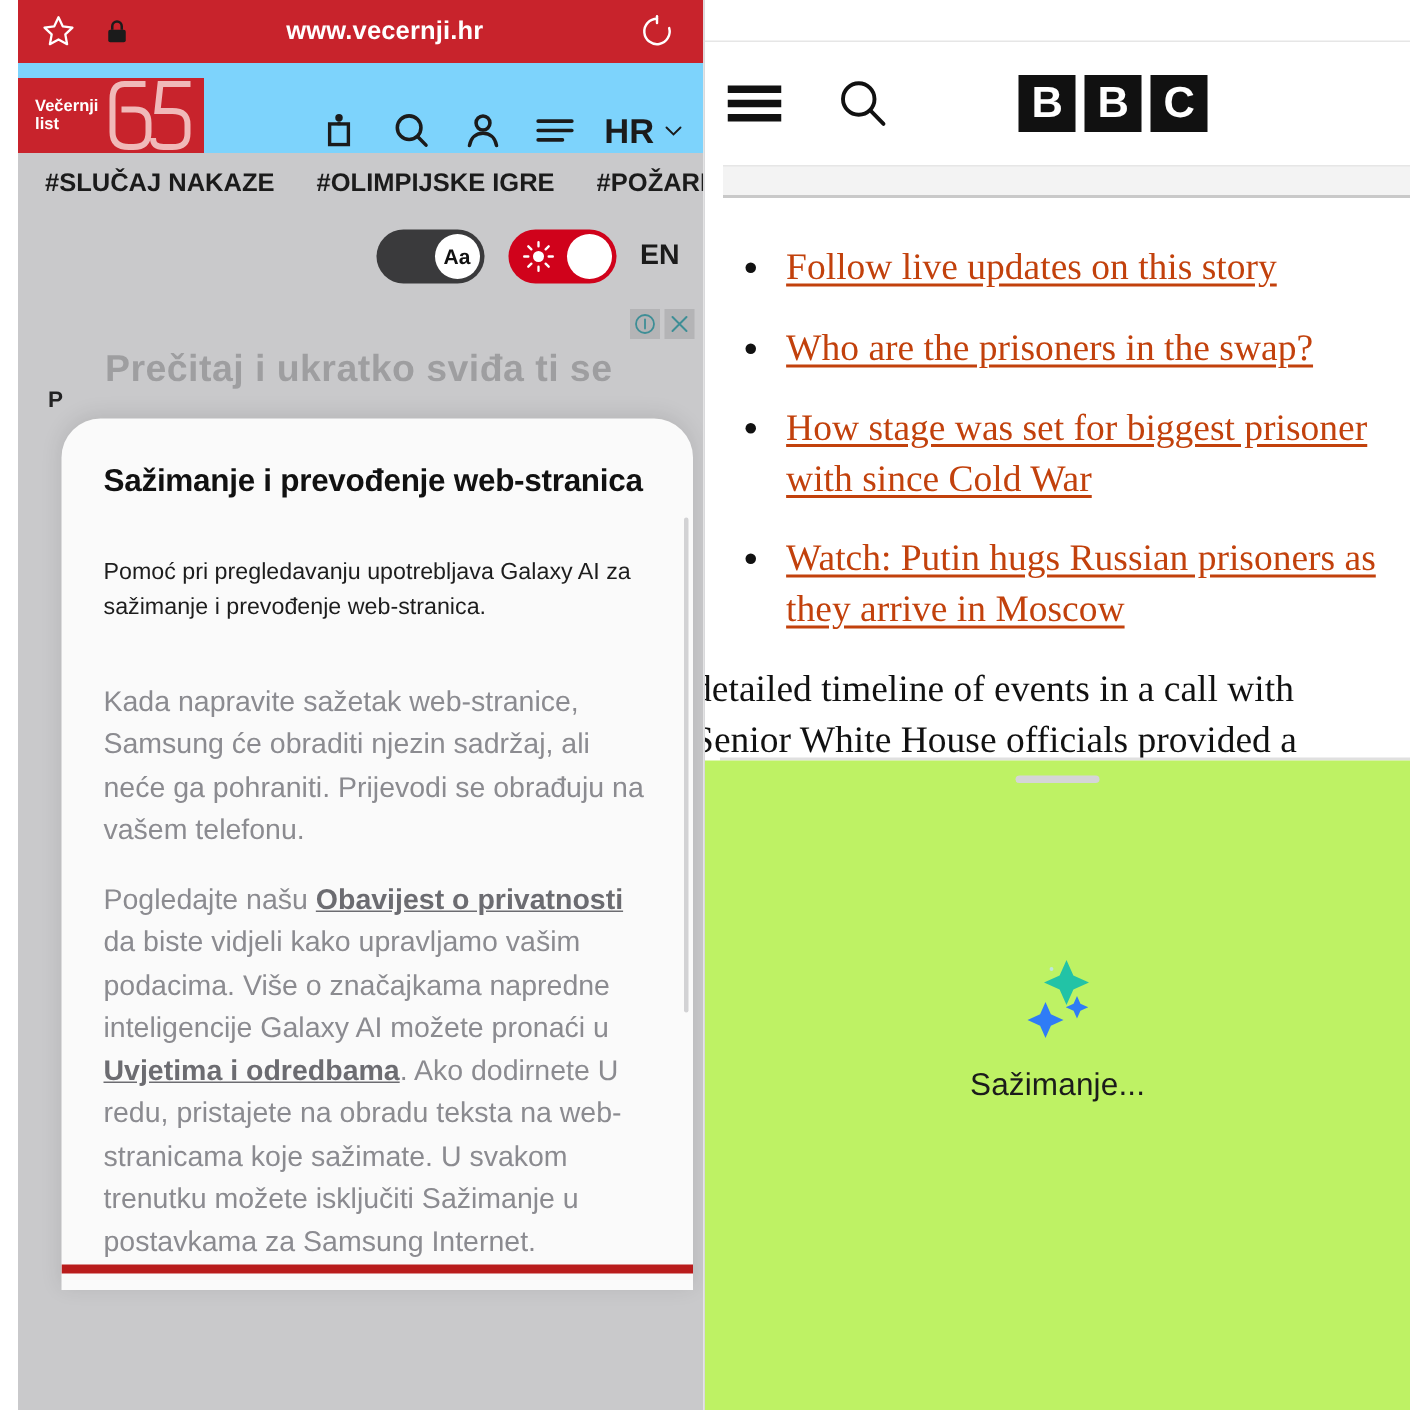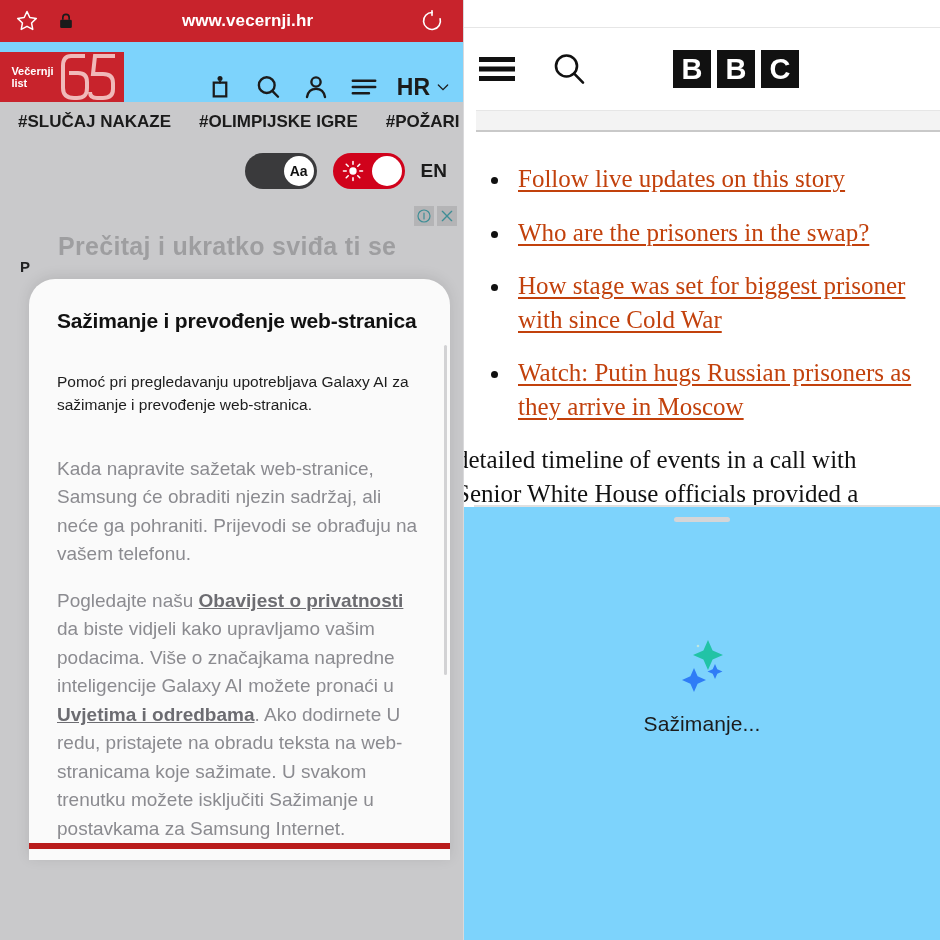--- a/index.html
+++ b/index.html
@@ -10,20 +10,21 @@
     overflow: hidden;
   }
   .screen { position: relative; width: 940px; height: 940px; display: flex; }
 
   
   .left-panel {
     position: relative;
     width: 463px; height: 940px;
     background: #c9c9cb;
     overflow: hidden;
+    margin-left: 12px;
   }
 
   
   .url-bar {
     position: relative;
     height: 42px;
     background: #c8232c;
     display: flex; align-items: center;
     padding: 0 14px;
   }
@@ -219,21 +220,21 @@
     font-family: "Liberation Serif", serif;
     font-size: 25px; line-height: 1.35; color: #111111;
     white-space: nowrap;
   }
   .sheet-divider {
     position: absolute; left: 10px; right: 0; top: 505px;
     height: 2px; background: #e0e0e0;
   }
   .sheet {
     position: absolute; left: 0; right: 0; top: 507px; bottom: 0;
-    background: #7dd3fc;
+    background: #bef264;
   }
   .grabber {
     width: 56px; height: 5px; border-radius: 3px;
     background: #d5d5d7; margin: 10px auto 0 auto;
   }
   .loading-wrap {
     position: absolute; left: 0; right: 0; top: 125px;
     display: flex; flex-direction: column; align-items: center; gap: 16px;
   }
   .loading-label {

